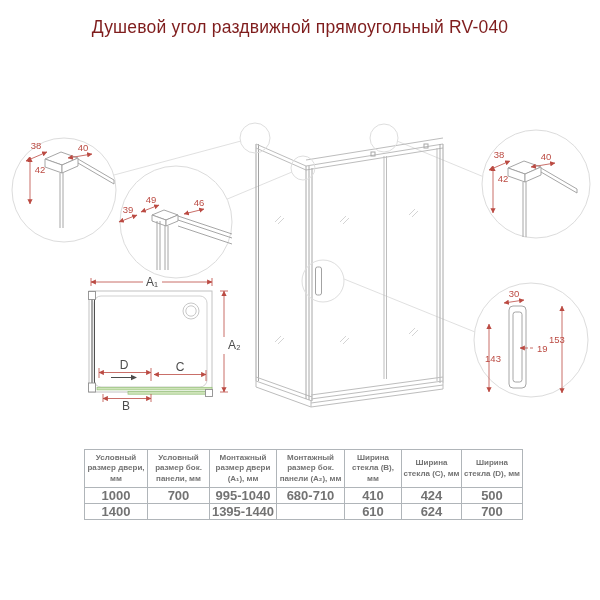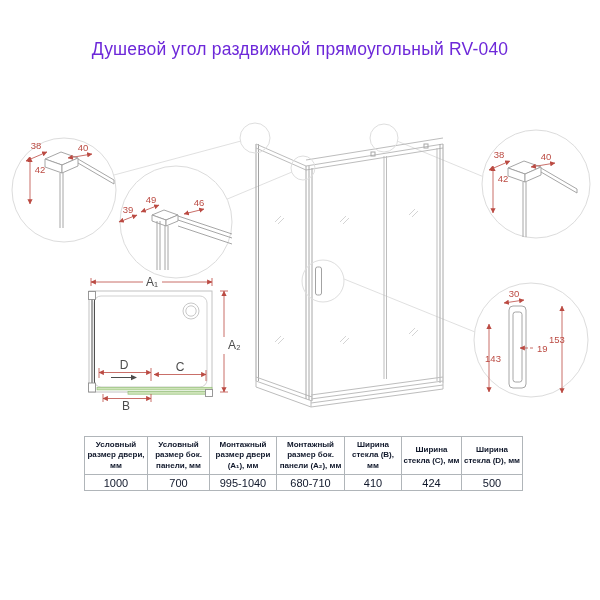--- a/index.html
+++ b/index.html
@@ -1,25 +1,25 @@
 <!DOCTYPE html>
 <html><head>
 <meta charset="utf-8">
 <style>
   html,body{margin:0;padding:0;}
   body{width:600px;height:600px;background:#ffffff;position:relative;overflow:hidden;
        font-family:"Liberation Sans","DejaVu Sans",sans-serif;}
   .title{position:absolute;top:14px;left:0;width:600px;text-align:center;
-         font-size:17.5px;line-height:1.5;color:#6d28d9;font-weight:500;letter-spacing:.2px;margin-top:22px;}
+         font-size:17.5px;line-height:1.5;color:#7f1d1d;font-weight:500;letter-spacing:.2px;}
   .diagram{position:absolute;top:100px;left:0;width:600px;height:360px;}
-  .size-table{position:absolute;top:436px;left:84px;border-collapse:collapse;
-              color:#0f172a;table-layout:fixed;}
+  .size-table{position:absolute;top:449px;left:84px;border-collapse:collapse;
+              color:#737373;table-layout:fixed;}
   .size-table th,.size-table td{border:1px solid #b0b5b9;text-align:center;vertical-align:middle;}
   .size-table th{font-size:8px;font-weight:600;line-height:1.3;padding:3px 1px;height:30px;}
-  .size-table td{font-size:11px;font-weight:400;height:14.8px;padding:0 1px;}
+  .size-table td{font-size:13px;font-weight:700;height:14.8px;padding:0 1px;}
   svg text{font-family:"Liberation Sans","DejaVu Sans",sans-serif;}
   .dimtxt{font-size:9.5px;fill:#bb4a42;}
   .plantxt{font-size:12px;fill:#4c4c4c;}
 </style>
 </head>
 <body>
 
 <div class="title">
   <div>Душевой угол раздвижной прямоугольный RV-040</div>
 </div>
@@ -212,14 +212,23 @@
   <tbody>
       <tr>
         <td>1000</td>
         <td>700</td>
         <td>995-1040</td>
         <td>680-710</td>
         <td>410</td>
         <td>424</td>
         <td>500</td>
       </tr>
+      <tr>
+        <td>1400</td>
+        <td></td>
+        <td>1395-1440</td>
+        <td></td>
+        <td>610</td>
+        <td>624</td>
+        <td>700</td>
+      </tr>
     </tbody>
 </table>
 
 </body></html>

